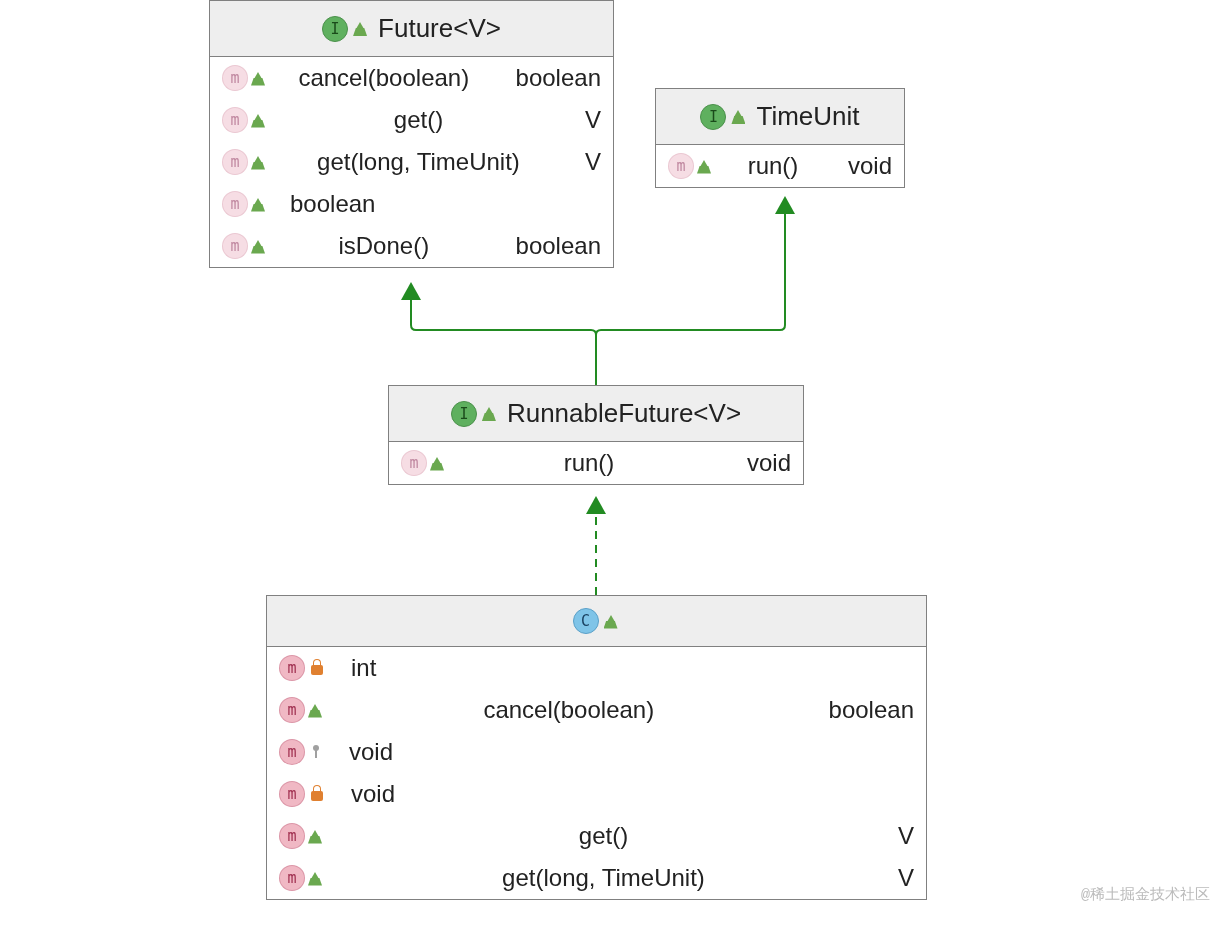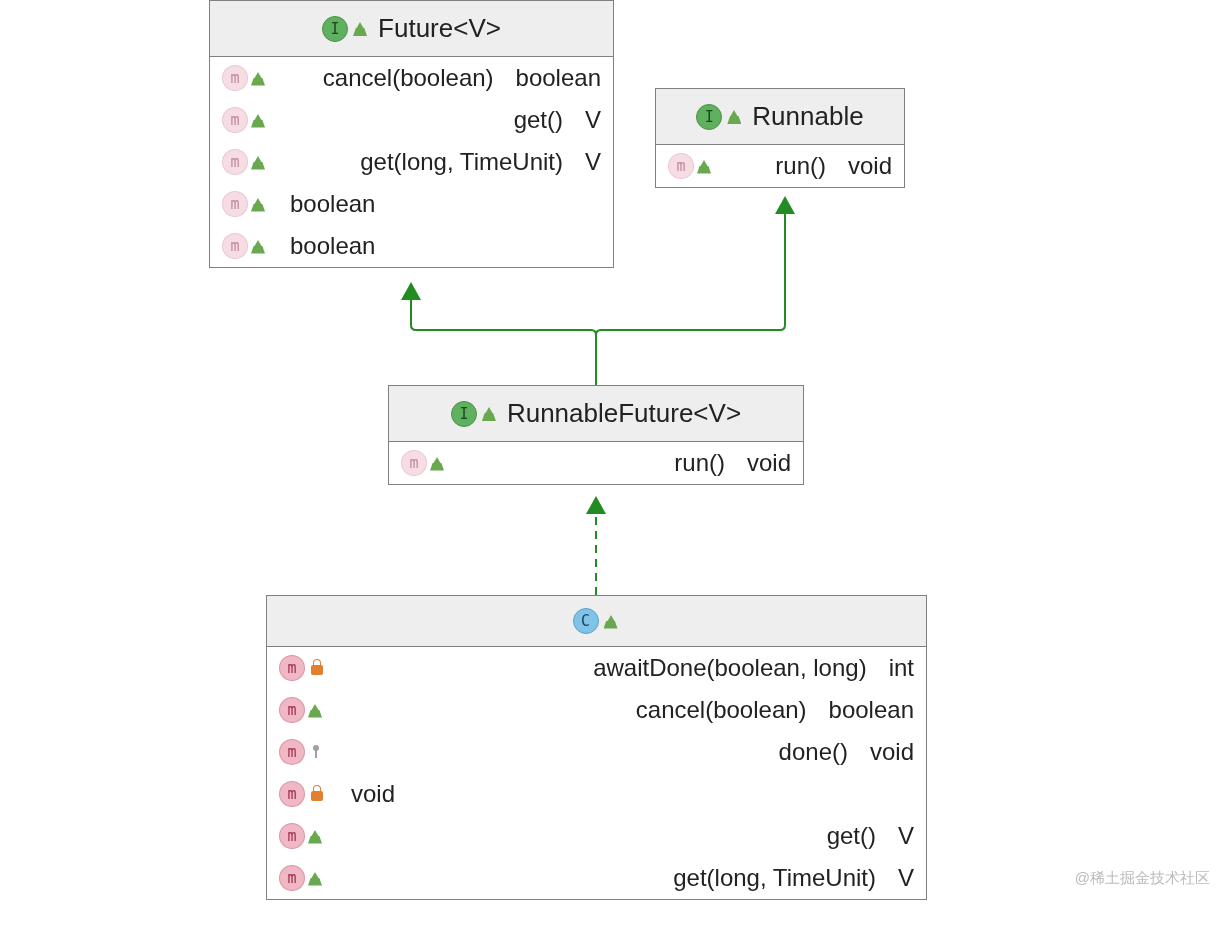--- a/index.html
+++ b/index.html
@@ -34,21 +34,21 @@
     flex-direction: column;
   }
   .uml-row {
     display: flex;
     align-items: center;
     padding: 7px 12px;
     font-size: 24px;
     color: #222;
     gap: 6px;
   }
-  .uml-row .sig { flex: 1; text-align: right; }
+  .uml-row .sig { flex: 1; text-align: center; }
   .uml-row .ret { text-align: right; margin-left: 16px; }
   .type-badge {
     width: 26px;
     height: 26px;
     border-radius: 50%;
     display: inline-flex;
     align-items: center;
     justify-content: center;
     font-size: 15px;
     font-family: monospace;
@@ -118,24 +118,24 @@
   svg.connectors {
     position: absolute;
     left: 0; top: 0;
     width: 1228px;
     height: 932px;
     pointer-events: none;
   }
   .watermark {
     position: absolute;
     right: 18px;
-    bottom: 44px;
+    bottom: 28px;
     font-size: 15px;
     color: #bbb;
-    font-family: Liberation Sans, sans-serif;
+    font-family: Liberation Mono, monospace;
   }
 </style>
 </head>
 <body>
 
 <div class="uml-box" style="left:209px; top:0px; width:405px;">
   <div class="uml-header">
     <span class="type-badge type-interface">I</span>
     <span class="vis-icon vis-public"></span>
     <span>Future&lt;V&gt;</span>
@@ -160,30 +160,31 @@
         <span class="ret">V</span>
       </div>
       <div class="uml-row">
         <span class="type-badge type-method inherited">m</span>
         <span class="vis-icon vis-public"></span>
         <span class="ret">boolean</span>
       </div>
       <div class="uml-row">
         <span class="type-badge type-method inherited">m</span>
         <span class="vis-icon vis-public"></span>
+        <span class="sig">isDone()</span>
         <span class="ret">boolean</span>
       </div>
     </div>
 </div>
 
 <div class="uml-box" style="left:655px; top:88px; width:250px;">
   <div class="uml-header">
     <span class="type-badge type-interface">I</span>
     <span class="vis-icon vis-public"></span>
-    <span>Runnable</span>
+    <span>TimeUnit</span>
   </div>
   <div class="uml-body">
       <div class="uml-row">
         <span class="type-badge type-method inherited">m</span>
         <span class="vis-icon vis-public"></span>
         <span class="sig">run()</span>
         <span class="ret">void</span>
       </div>
     </div>
 </div>
@@ -206,33 +207,31 @@
 
 <div class="uml-box" style="left:266px; top:595px; width:661px;">
   <div class="uml-header">
     <span class="type-badge type-class">C</span>
     <span class="vis-icon vis-public"></span>
   </div>
   <div class="uml-body">
       <div class="uml-row">
         <span class="type-badge type-method">m</span>
         <span class="vis-icon vis-private"></span>
-        <span class="sig">awaitDone(boolean, long)</span>
         <span class="ret">int</span>
       </div>
       <div class="uml-row">
         <span class="type-badge type-method">m</span>
         <span class="vis-icon vis-public"></span>
         <span class="sig">cancel(boolean)</span>
         <span class="ret">boolean</span>
       </div>
       <div class="uml-row">
         <span class="type-badge type-method">m</span>
         <span class="vis-icon vis-protected"></span>
-        <span class="sig">done()</span>
         <span class="ret">void</span>
       </div>
       <div class="uml-row">
         <span class="type-badge type-method">m</span>
         <span class="vis-icon vis-private"></span>
         <span class="ret">void</span>
       </div>
       <div class="uml-row">
         <span class="type-badge type-method">m</span>
         <span class="vis-icon vis-public"></span>

